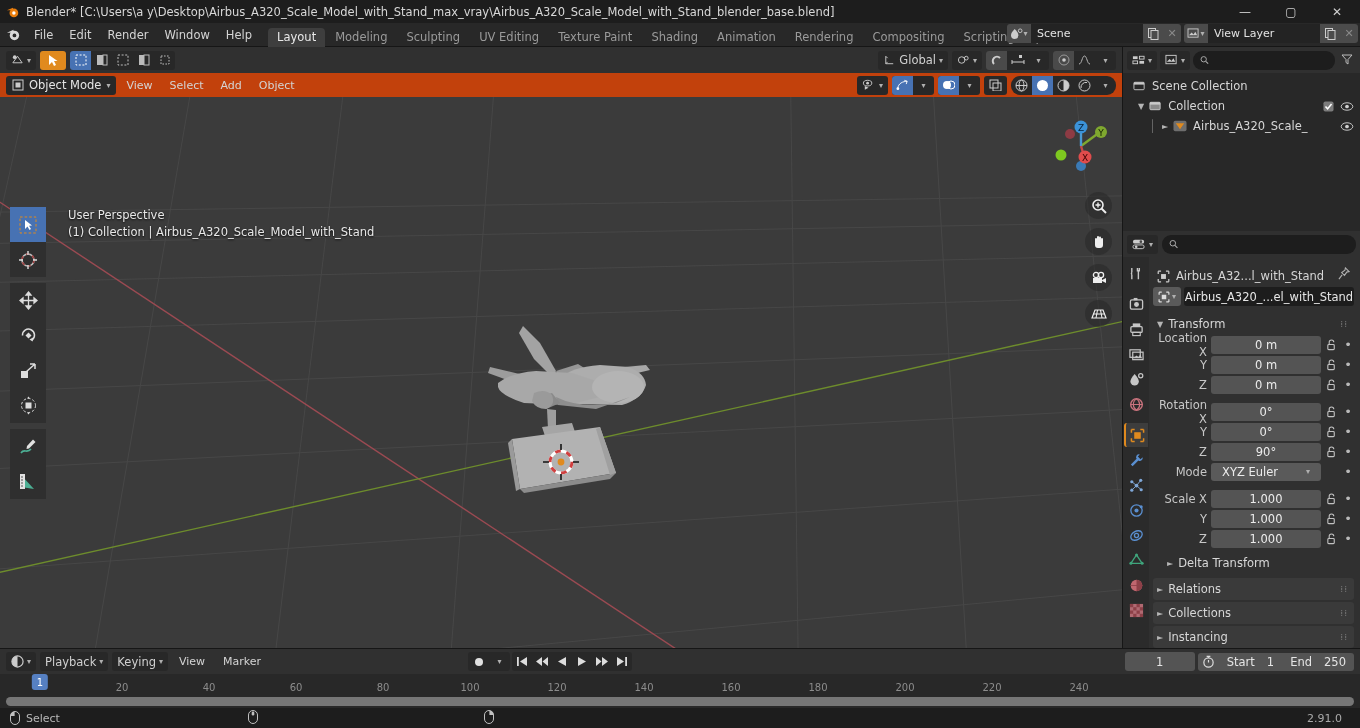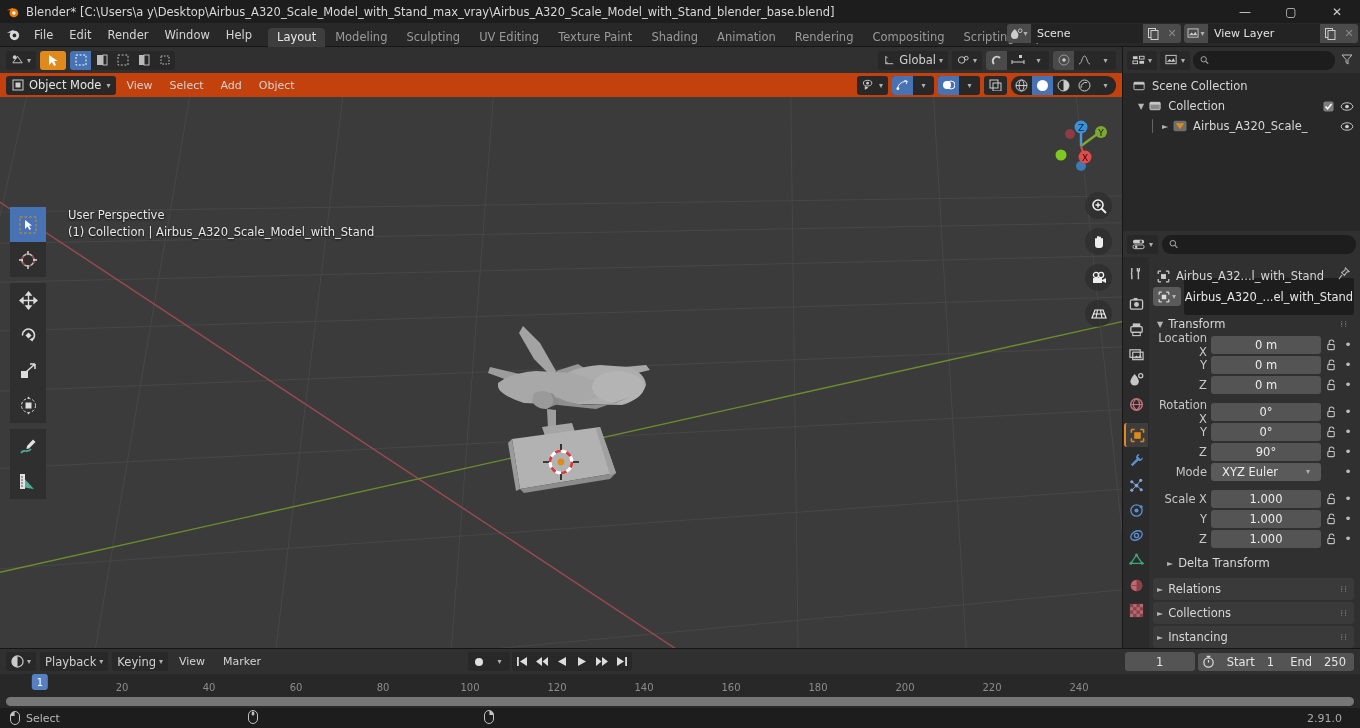--- a/index.html
+++ b/index.html
@@ -99,21 +99,21 @@
   .pr-tab { width:24px; height:24px; display:flex; align-items:center; justify-content:center; }
   .pr-tab.on { background:#3d3d3d; border-left:2px solid #e08a1e; border-radius:3px 0 0 3px; }
   .pr-tab.sep { margin-top:6px; }
   .pr-content { flex:1; padding:4px 6px 0 4px; overflow:hidden; }
   .breadcrumb { height:22px; display:flex; align-items:flex-end; gap:6px; padding-left:4px; position:relative; }
   .breadcrumb .bname { font-size:11.5px; color:#d6d6d6; }
   .pin { position:absolute; right:4px; }
   .idrow { height:21px; display:flex; align-items:center; gap:3px; margin:3px 0 6px 0; }
   .idrow .drop { width:28px; height:19px; background:#5a5a5a; border-radius:3px;
       display:flex; align-items:center; justify-content:center; gap:2px; }
-  .idrow .namefield { flex:1; height:37px; background:#1d1d1d; border-radius:3px;
+  .idrow .namefield { flex:1; height:19px; background:#1d1d1d; border-radius:3px;
       display:flex; align-items:center; justify-content:center; font-size:11.5px; color:#e6e6e6; }
   .panel-head { height:22px; display:flex; align-items:center; gap:5px; font-size:11.5px;
       color:#d8d8d8; padding-left:4px; position:relative; }
   .panel-head.boxed { background:#3a3a3a; border-radius:3px; margin-bottom:2px; }
   .tri { font-size:8px; color:#b5b5b5; }
   .dots { position:absolute; right:6px; color:#777; font-size:9px; letter-spacing:1px; }
   .frow { height:19px; display:flex; align-items:center; gap:4px; margin-bottom:1px; }
   .flabel { width:54px; text-align:right; font-size:11.5px; color:#c7c7c7; }
   .fval { flex:1; height:18px; background:#545454; border-radius:3px; display:flex;
       align-items:center; justify-content:center; font-size:11.5px; color:#ececec; }

